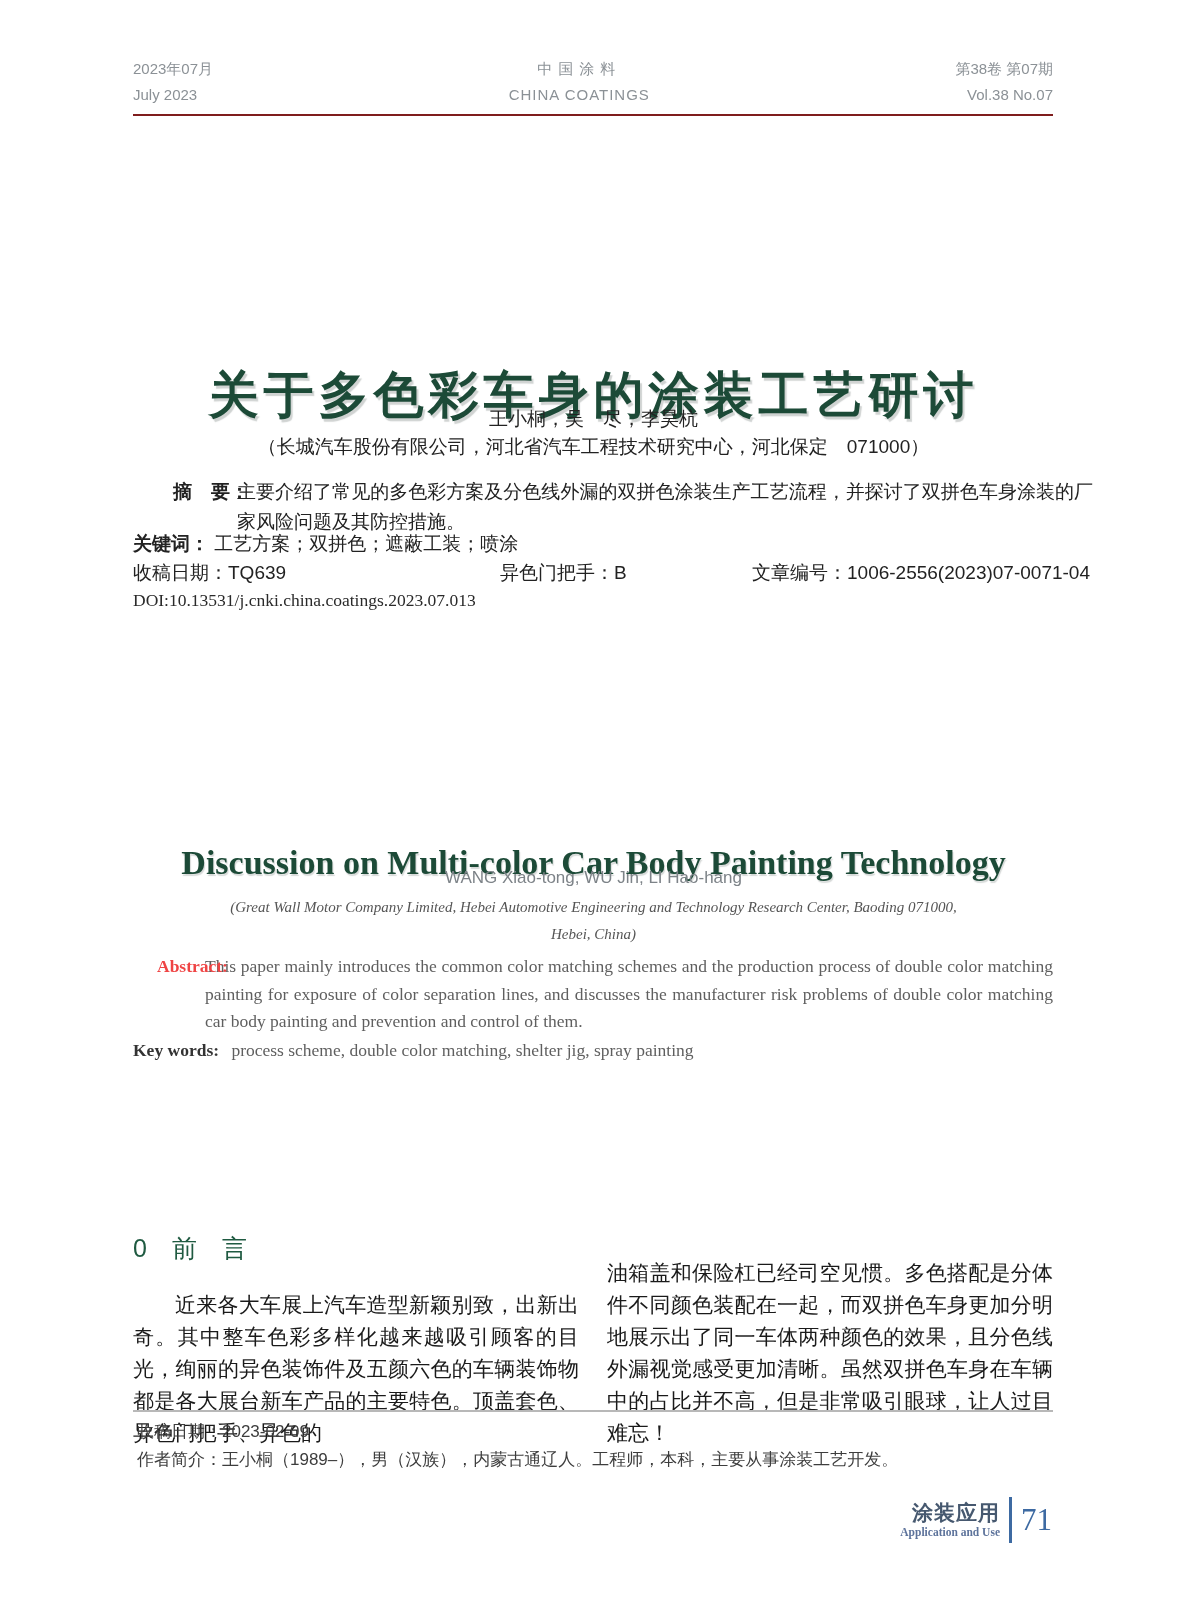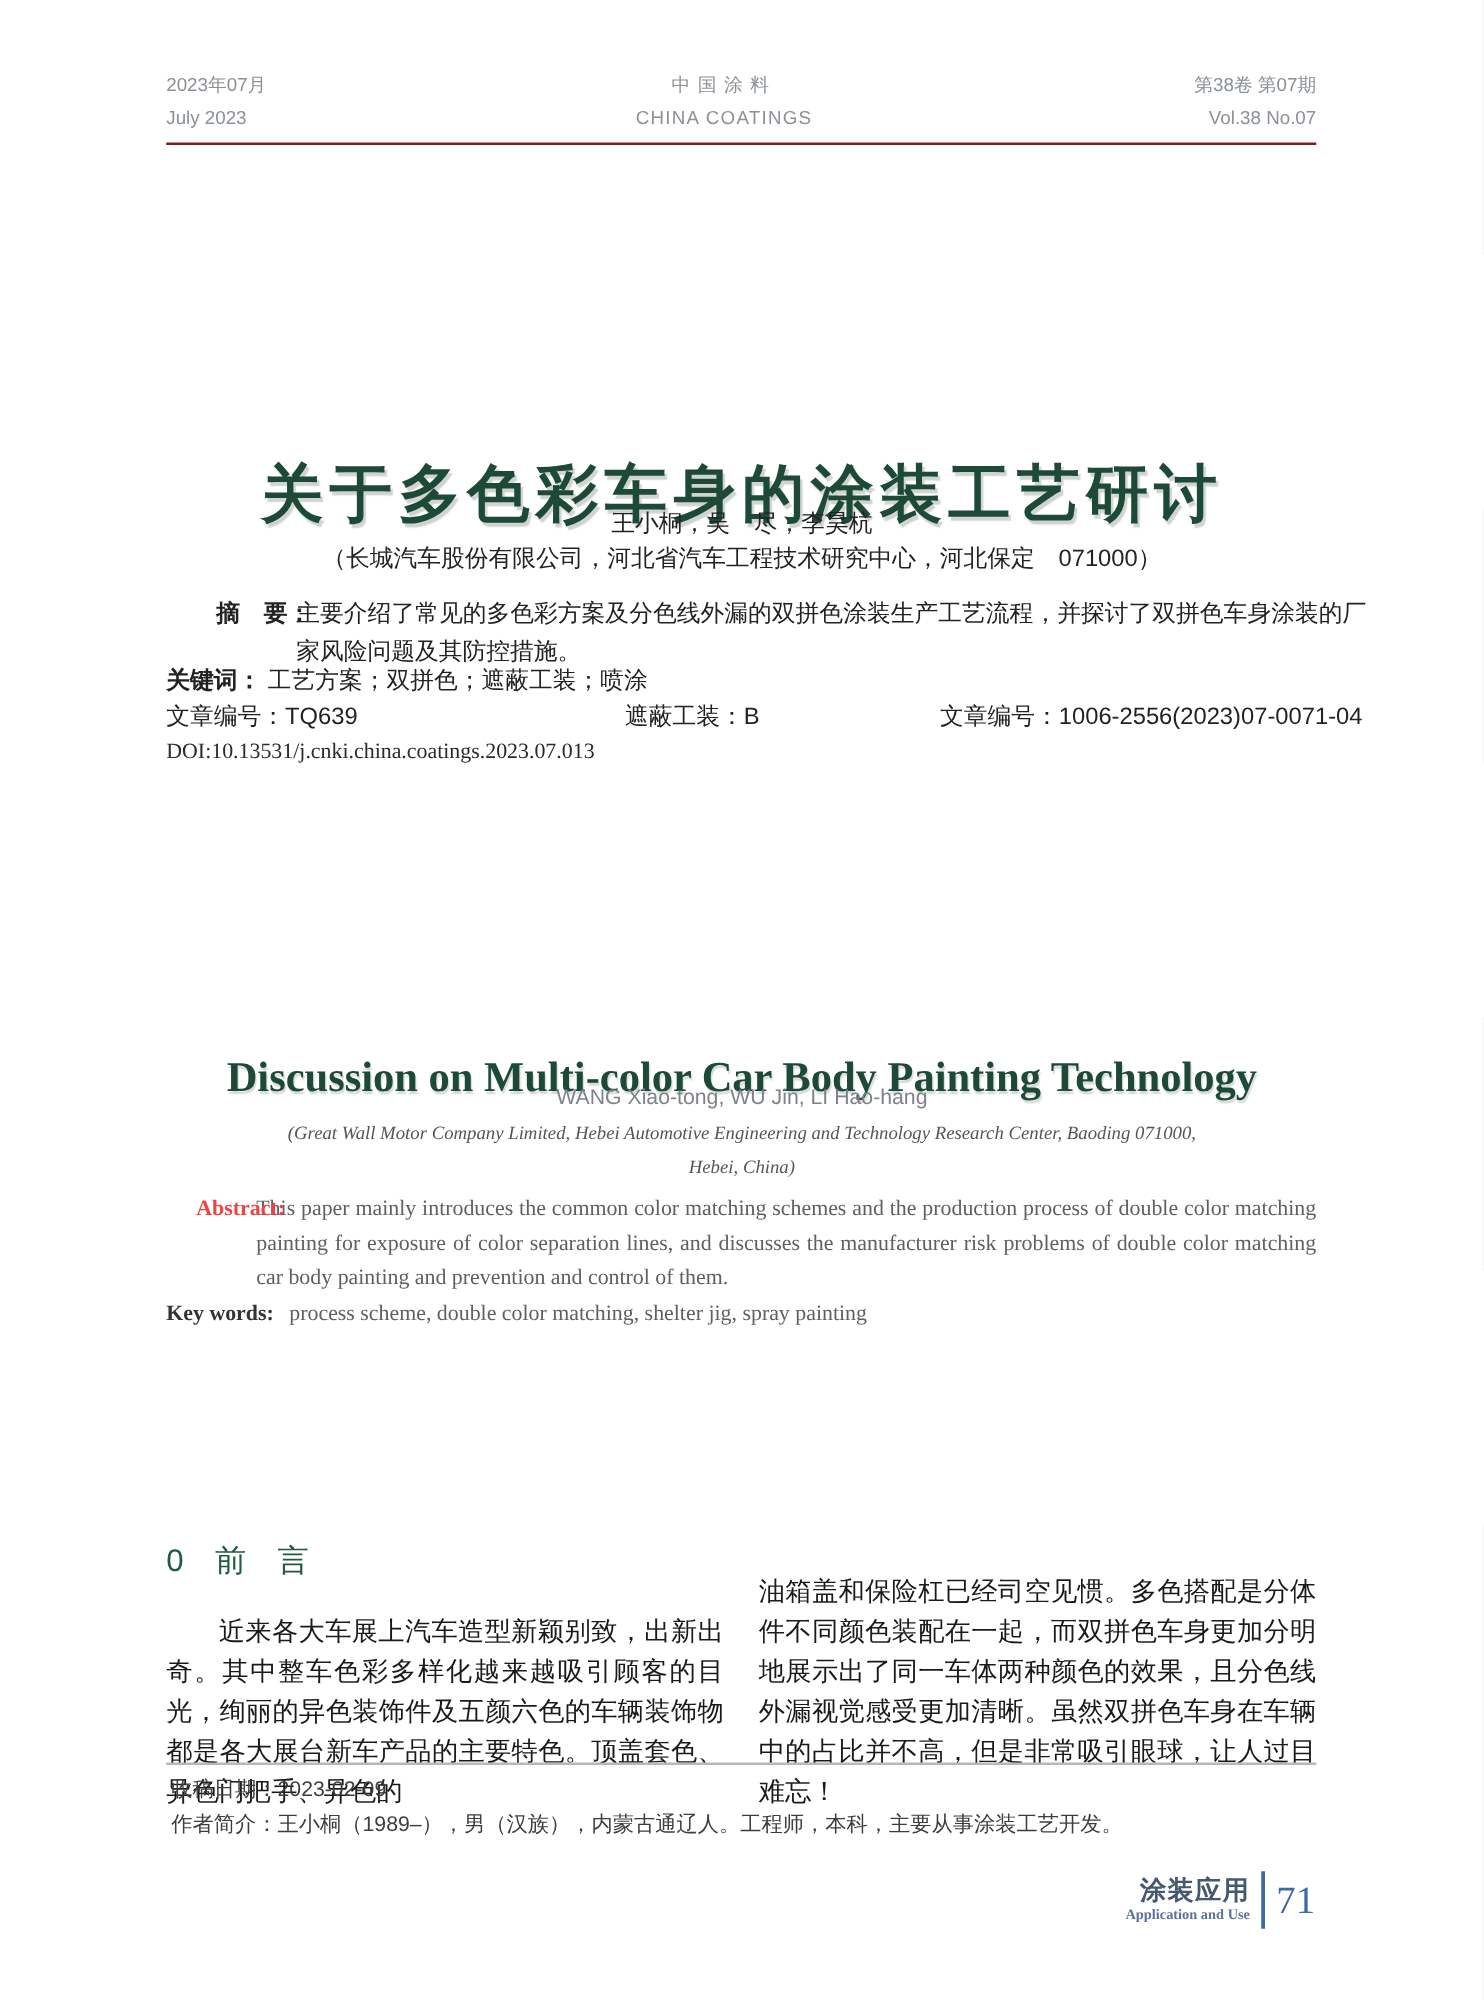--- a/index.html
+++ b/index.html
@@ -124,22 +124,22 @@
     <span class="hang-label">摘　要：</span>
     <span>主要介绍了常见的多色彩方案及分色线外漏的双拼色涂装生产工艺流程，并探讨了双拼色车身涂装的厂家风险问题及其防控措施。</span>
   </div>
 
   <div class="cn-keywords">
     <span class="kw-label">关键词：</span>
     <span>工艺方案；双拼色；遮蔽工装；喷涂</span>
   </div>
 
   <div class="cn-meta">
-    <span class="meta-clc">文章编号：TQ639</span>
-    <span class="meta-doc-code">遮蔽工装：B</span>
+    <span class="meta-clc">收稿日期：TQ639</span>
+    <span class="meta-doc-code">异色门把手：B</span>
     <span class="meta-article-id">文章编号：1006-2556(2023)07-0071-04</span>
   </div>
 
   <div class="doi-line">DOI:10.13531/j.cnki.china.coatings.2023.07.013</div>
 
   <h2 class="en-title">Discussion on Multi-color Car Body Painting Technology</h2>
   <div class="en-authors">WANG Xiao-tong, WU Jin, LI Hao-hang</div>
   <div class="en-affiliation">
     <div>(Great Wall Motor Company Limited, Hebei Automotive Engineering and Technology Research Center, Baoding 071000,</div>
     <div>Hebei, China)</div>

